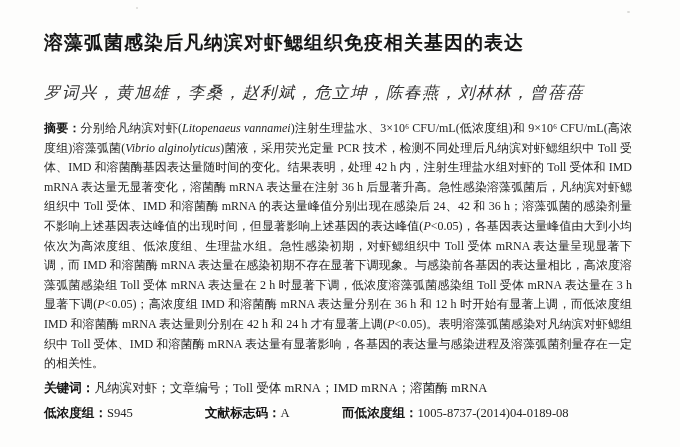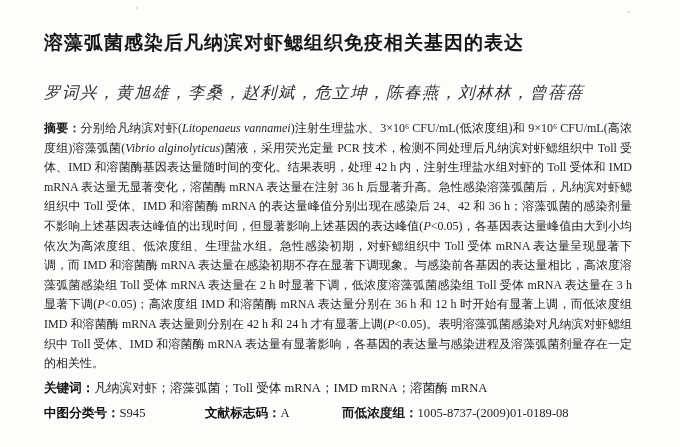--- a/index.html
+++ b/index.html
@@ -63,21 +63,21 @@
   <span class="speck s1"></span>
   <span class="speck s2"></span>
 
   <h1 class="title">溶藻弧菌感染后凡纳滨对虾鳃组织免疫相关基因的表达</h1>
 
   <p class="authors">罗词兴，黄旭雄，李桑，赵利斌，危立坤，陈春燕，刘林林，曾蓓蓓</p>
 
 
   <p class="abstract"><b>摘要：</b><span>分别给凡纳滨对虾(</span><i>Litopenaeus vannamei</i><span>)注射生理盐水、3×10⁶ CFU/mL(低浓度组)和 9×10⁶ CFU/mL(高浓度组)溶藻弧菌(</span><i>Vibrio alginolyticus</i><span>)菌液，采用荧光定量 PCR 技术，检测不同处理后凡纳滨对虾鳃组织中 Toll 受体、IMD 和溶菌酶基因表达量随时间的变化。结果表明，处理 42 h 内，注射生理盐水组对虾的 Toll 受体和 IMD mRNA 表达量无显著变化，溶菌酶 mRNA 表达量在注射 36 h 后显著升高。急性感染溶藻弧菌后，凡纳滨对虾鳃组织中 Toll 受体、IMD 和溶菌酶 mRNA 的表达量峰值分别出现在感染后 24、42 和 36 h；溶藻弧菌的感染剂量不影响上述基因表达峰值的出现时间，但显著影响上述基因的表达峰值(</span><i>P</i><span>&lt;0.05)，各基因表达量峰值由大到小均依次为高浓度组、低浓度组、生理盐水组。急性感染初期，对虾鳃组织中 Toll 受体 mRNA 表达量呈现显著下调，而 IMD 和溶菌酶 mRNA 表达量在感染初期不存在显著下调现象。与感染前各基因的表达量相比，高浓度溶藻弧菌感染组 Toll 受体 mRNA 表达量在 2 h 时显著下调，低浓度溶藻弧菌感染组 Toll 受体 mRNA 表达量在 3 h 显著下调(</span><i>P</i><span>&lt;0.05)；高浓度组 IMD 和溶菌酶 mRNA 表达量分别在 36 h 和 12 h 时开始有显著上调，而低浓度组 IMD 和溶菌酶 mRNA 表达量则分别在 42 h 和 24 h 才有显著上调(</span><i>P</i><span>&lt;0.05)。表明溶藻弧菌感染对凡纳滨对虾鳃组织中 Toll 受体、IMD 和溶菌酶 mRNA 表达量有显著影响，各基因的表达量与感染进程及溶藻弧菌剂量存在一定的相关性。</span></p>
 
-  <p class="keywords"><b>关键词：</b><span>凡纳滨对虾；溶藻弧菌；Toll 受体 mRNA；IMD mRNA；溶菌酶 mRNA</span></p>
+  <p class="keywords"><b>关键词：</b><span>凡纳滨对虾；文章编号；Toll 受体 mRNA；IMD mRNA；溶菌酶 mRNA</span></p>
 
   <div class="meta">
-    <span class="m1"><b>中图分类号：</b><span>S945</span></span>
+    <span class="m1"><b>低浓度组：</b><span>S945</span></span>
     <span class="m2"><b>文献标志码：</b><span>A</span></span>
-    <span class="m3"><b>而低浓度组：</b><span>1005-8737-(2009)01-0189-08</span></span>
+    <span class="m3"><b>而低浓度组：</b><span>1005-8737-(2014)04-0189-08</span></span>
   </div>
 
 </div>
 
 </body></html>

